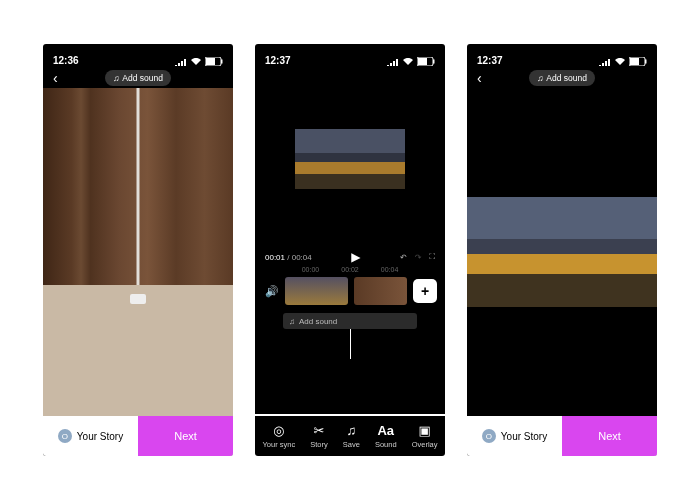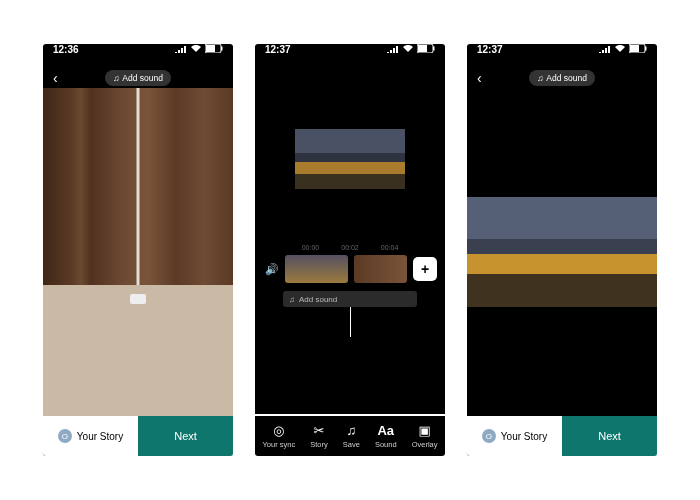--- a/index.html
+++ b/index.html
@@ -18,21 +18,21 @@
     height: 412px;
     background: #000;
     border-radius: 3px;
     position: relative;
     overflow: hidden;
     color: #fff;
   }
   .statusbar {
     height: 22px;
     display: flex;
-    align-items: flex-start;
+    align-items: flex-end;
     justify-content: space-between;
     padding: 0 10px;
     font-size: 10px;
     font-weight: 600;
   }
   .status-right { display: flex; gap: 3px; align-items: center; }
   .status-right svg { display: block; }
   .topbar {
     position: relative;
     height: 24px;
@@ -93,21 +93,21 @@
   .your-story {
     flex:1; display:flex; align-items:center; justify-content:center;
     gap:5px; color:#000; font-size:10px; font-weight:500;
   }
   .story-avatar {
     width:14px;height:14px;border-radius:50%;
     background:#8fa9c4;display:flex;align-items:center;justify-content:center;
     font-size:8px;color:#fff;
   }
   .next-btn {
-    flex:1; background:#0f766e; color:#fff;
+    flex:1; background:#d946ef; color:#fff;
     display:flex;align-items:center;justify-content:center;
     font-size:11px; font-weight:500;
   }
 
   
   .editor-head { display:flex;justify-content:space-between;align-items:center;
     padding:3px 10px; font-size:10px; }
   .editor-preview {
     margin: 8px auto 0; width: 110px; height: 170px; background:#000;
     display:flex;align-items:center;justify-content:center;
@@ -247,20 +247,32 @@
       <svg width="18" height="9" viewBox="0 0 18 9">
           <rect x="0" y="0" width="16" height="9" rx="2" fill="none" stroke="#fff"></rect>
           <rect x="1" y="1" width="9" height="7" fill="#fff"></rect>
           <rect x="16" y="2.5" width="1.5" height="4" fill="#fff"></rect>
         </svg>
     </div>
   </div>
   <div class="editor-preview">
     <div class="clip-img"></div>
   </div>
+  <div class="timebar">
+    <span>
+      <span style="color:#fff">00:01</span>
+      <span>/ 00:04</span>
+    </span>
+    <span class="center">▶</span>
+    <span style="display:flex;gap:8px;align-items:center">
+      <span>↶</span>
+      <span style="opacity:.4">↷</span>
+      <span>⛶</span>
+    </span>
+  </div>
   <div class="ticks">
     <span>00:00</span>
     <span>00:02</span>
     <span>00:04</span>
   </div>
   <div class="timeline">
     <span class="vol-icon">🔊</span>
     <div class="thumb thumb1"></div>
     <div class="thumb thumb2"></div>
     <div class="add-clip">+</div>

